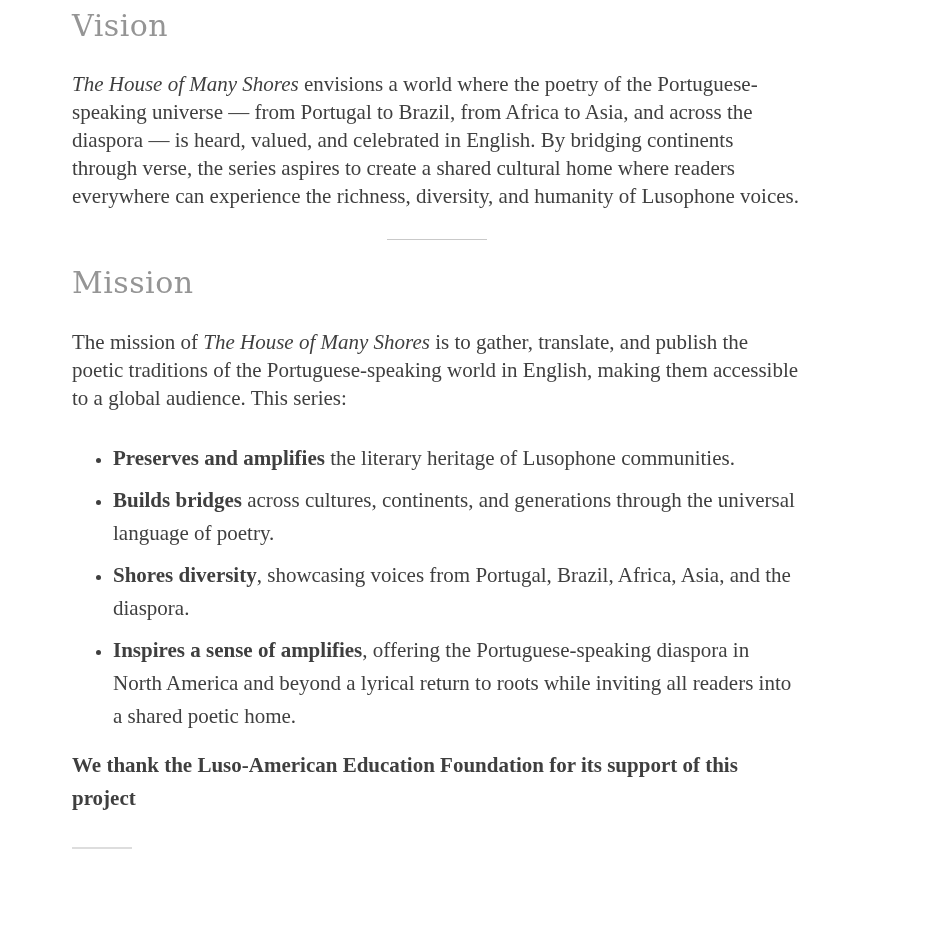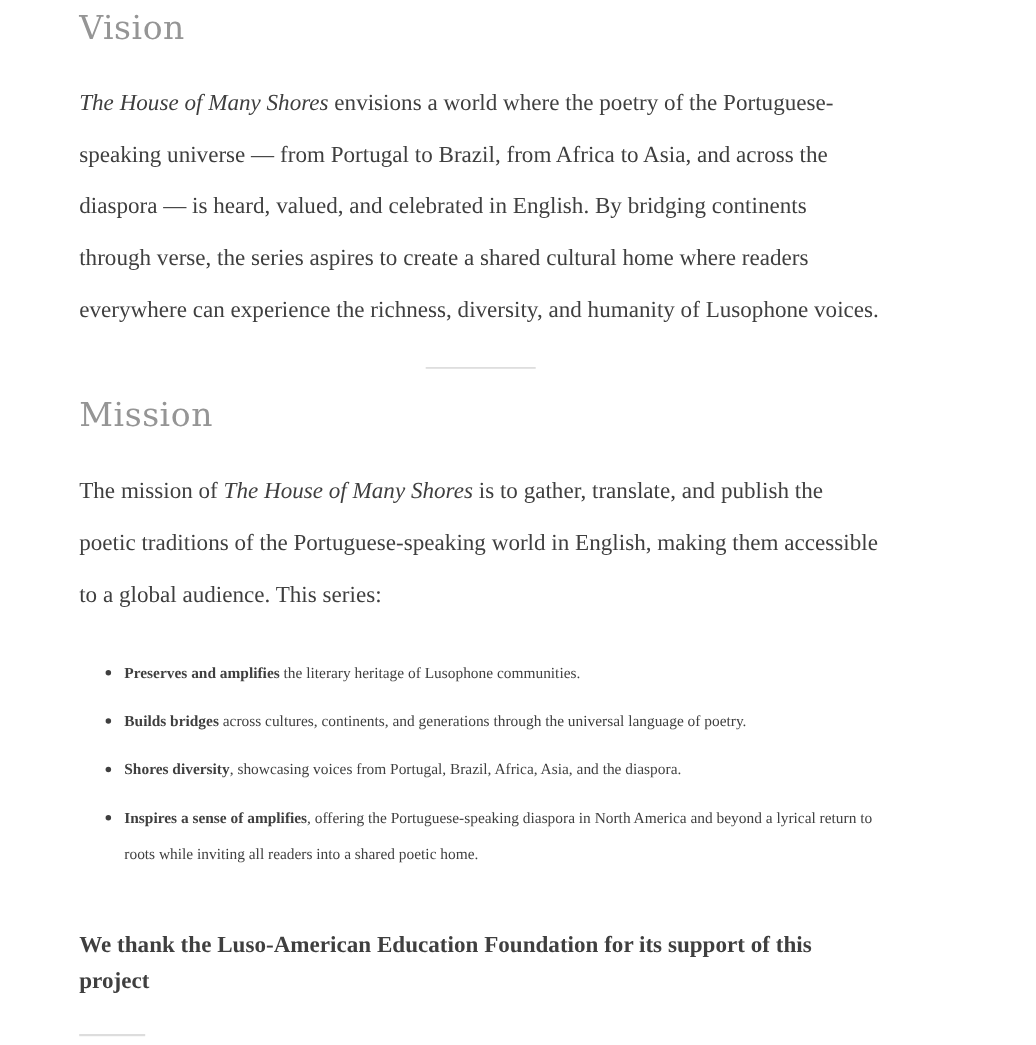--- a/index.html
+++ b/index.html
@@ -22,52 +22,52 @@
     font-weight: 400;
     font-size: 30px;
     line-height: 36px;
     letter-spacing: 0.5px;
     color: var(--heading-color, #959595);
   }
   h2.vision-heading  { margin-top: 8px; }
   h2.mission-heading { margin-top: 25px; }
   p.body-paragraph {
     font-size: 21px;
-    line-height: 47px;
+    line-height: 28px;
     margin-top: 26px;
   }
   p.mission-paragraph { margin-top: 27px; }
   .italic-title { font-style: italic; }
   hr.center-divider {
     border: none;
     border-top: 1px solid var(--divider-color, #c9c9c9);
     width: 100px;
     margin: 29px auto 0 auto;
   }
   ul.mission-list {
     margin-top: 30px;
     padding-left: 41px;
     list-style: disc;
   }
   ul.mission-list li {
-    font-size: 14px;
+    font-size: 21px;
     line-height: 33px;
     margin-bottom: 9px;
   }
   ul.mission-list li::marker {
     color: var(--body-color, #3f3f3f);
     font-size: 18px;
   }
   ul.mission-list li:last-child { margin-bottom: 0; }
   .bold-lead { font-weight: bold; }
   p.acknowledgement {
     font-size: 21px;
     line-height: 33px;
     font-weight: bold;
-    margin-top: 48px;
+    margin-top: 16px;
   }
   hr.left-divider {
     border: none;
     background: #dddddd;
     height: 2px;
     width: 60px;
     margin: 32px 0 0 0;
   }
 </style>
 </head>

